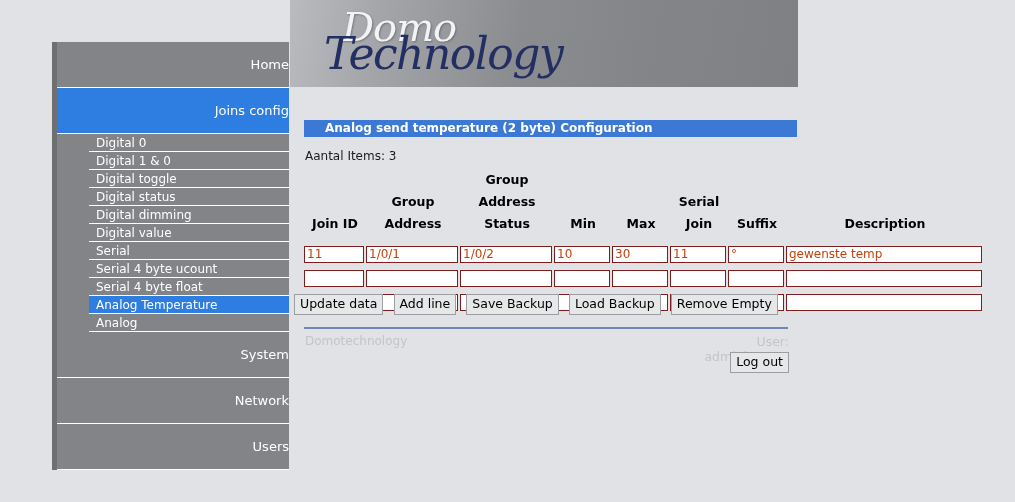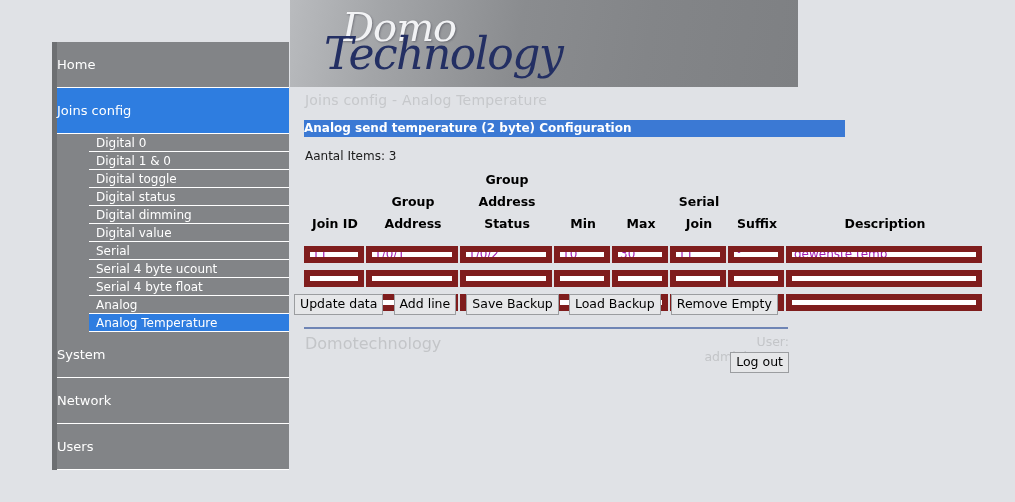--- a/index.html
+++ b/index.html
@@ -25,20 +25,21 @@
   }
   .nav-main {
     background: #828487;
     color: #ffffff;
     font-size: 13px;
     height: 46px;
     line-height: 46px;
     padding-left: 0;
     border-bottom: 1px solid #ffffff;
     box-sizing: border-box;
+    text-align: right;
   }
   .nav-main.active {
     background: #2e7de0;
   }
   .nav-sub-wrap {
     background: #828487;
     padding-left: 16px;
   }
   .nav-sub {
     background: #828487;
@@ -107,28 +108,28 @@
     left: 15px;
     top: 5px;
     font-size: 14px;
     color: #c6c8cb;
     letter-spacing: .2px;
   }
   #section-title {
     position: absolute;
     left: 14px;
     top: 33px;
-    width: 541px;
+    width: 493px;
     height: 17px;
     background: #3b79d4;
     color: #ffffff;
     font-size: 12px;
     font-weight: bold;
     line-height: 17px;
-    padding-left: 0;
+    padding-left: 21px;
     box-sizing: border-box;
   }
   #item-count {
     position: absolute;
     left: 15px;
     top: 62px;
     font-size: 12px;
     color: #1b1b1b;
   }
 
@@ -150,23 +151,23 @@
     vertical-align: bottom;
     padding: 0 0 6px 0;
     line-height: 22px;
   }
   table.joins td {
     padding: 2px 2px 2px 0;
   }
   table.joins input[type="text"] {
     font-family: "DejaVu Sans", sans-serif;
     font-size: 12px;
-    color: #a21caf;
+    color: #c2410c;
     background: #ffffff;
-    border: 6px solid #7f1d1d;
+    border: 1px solid #7f1d1d;
     height: 17px;
     line-height: 17px;
     padding: 0 2px;
     box-sizing: border-box;
     width: 100%;
     outline: none;
   }
   col.c-joinid   { width: 62px; }
   col.c-ga       { width: 94px; }
   col.c-gas      { width: 94px; }
@@ -201,21 +202,21 @@
     left: 14px;
     top: 240px;
     width: 484px;
     height: 2px;
     background: #6f85b5;
   }
   #footer-left {
     position: absolute;
     left: 15px;
     top: 247px;
-    font-size: 16px;
+    font-size: 12px;
     color: #c3c5c8;
   }
   #footer-right {
     position: absolute;
     left: 379px;
     top: 247px;
     width: 120px;
     text-align: right;
     font-size: 12.5px;
     color: #c3c5c8;
@@ -238,38 +239,37 @@
     <div class="nav-sub-wrap">
       <div class="nav-sub">Digital 0</div>
       <div class="nav-sub">Digital 1 &amp; 0</div>
       <div class="nav-sub">Digital toggle</div>
       <div class="nav-sub">Digital status</div>
       <div class="nav-sub">Digital dimming</div>
       <div class="nav-sub">Digital value</div>
       <div class="nav-sub">Serial</div>
       <div class="nav-sub">Serial 4 byte ucount</div>
       <div class="nav-sub">Serial 4 byte float</div>
+      <div class="nav-sub active">Analog Temperature</div>
       <div class="nav-sub">Analog</div>
-      <div class="nav-sub active">Analog Temperature</div>
     </div>
     <div class="nav-main">System</div>
     <div class="nav-main">Network</div>
     <div class="nav-main">Users</div>
   </div>
 
 <div id="banner">
   <div id="logo">
     <span id="logo-domo">Domo</span>
     <span id="logo-tech">Technology</span>
   </div>
 </div>
 
 <div id="content">
 
-  <div id="breadcrumb">Joins config - Analog Temperature</div>
 
   <div id="section-title">Analog send temperature (2 byte) Configuration</div>
 
   <div id="item-count">Aantal Items: 3</div>
 
   <div id="grid">
     <table class="joins">
       <colgroup>
         <col class="c-joinid">
           <col class="c-ga">

